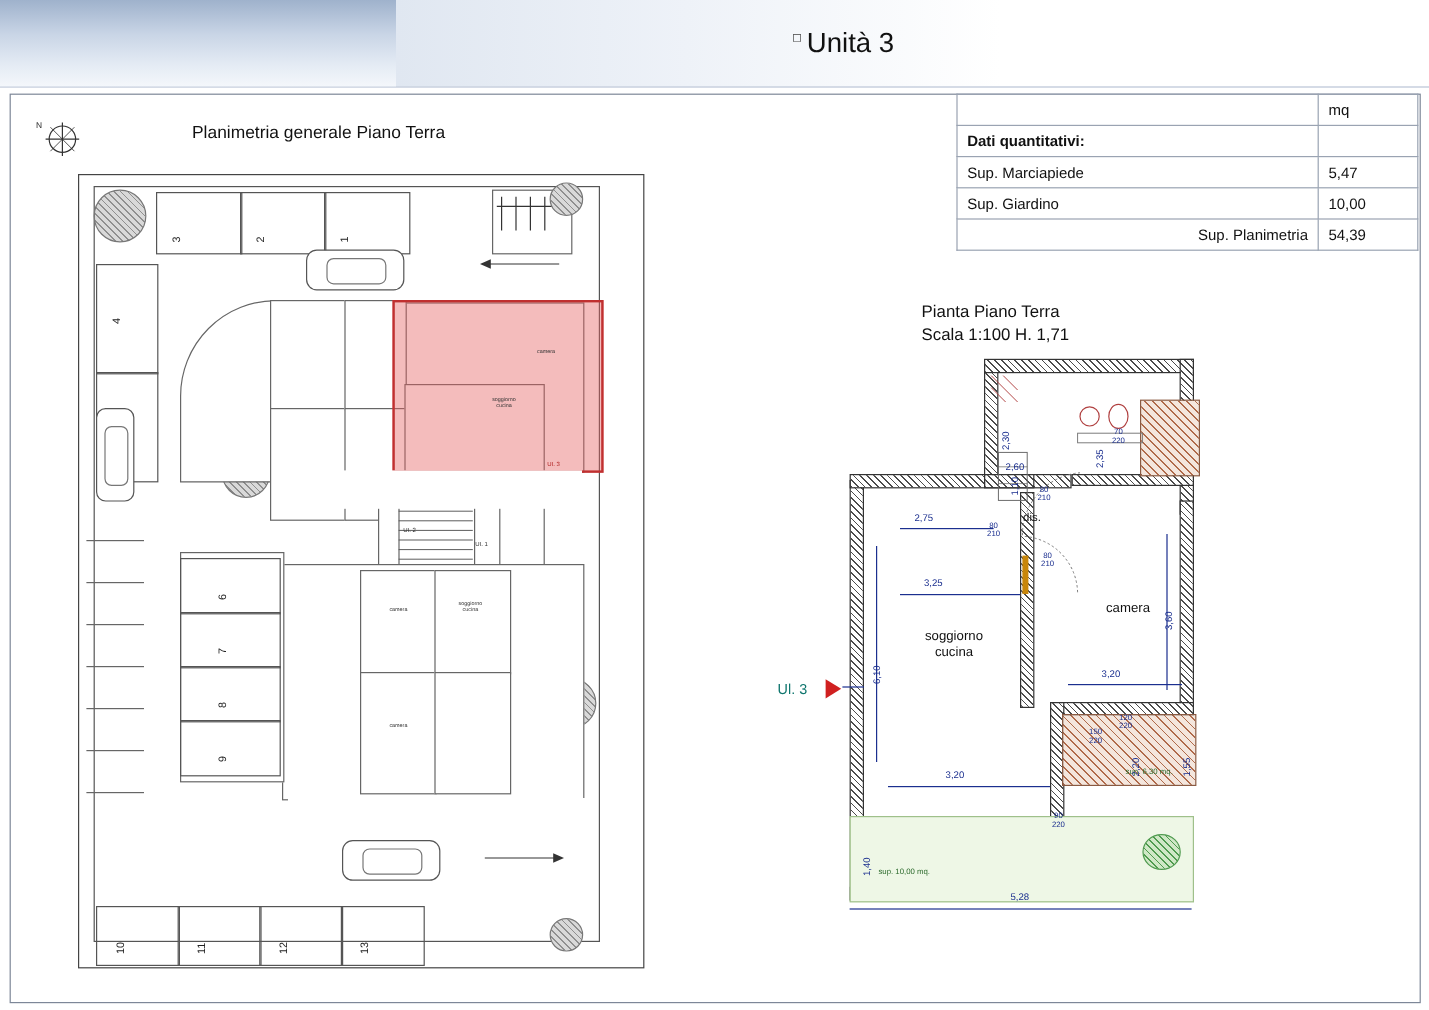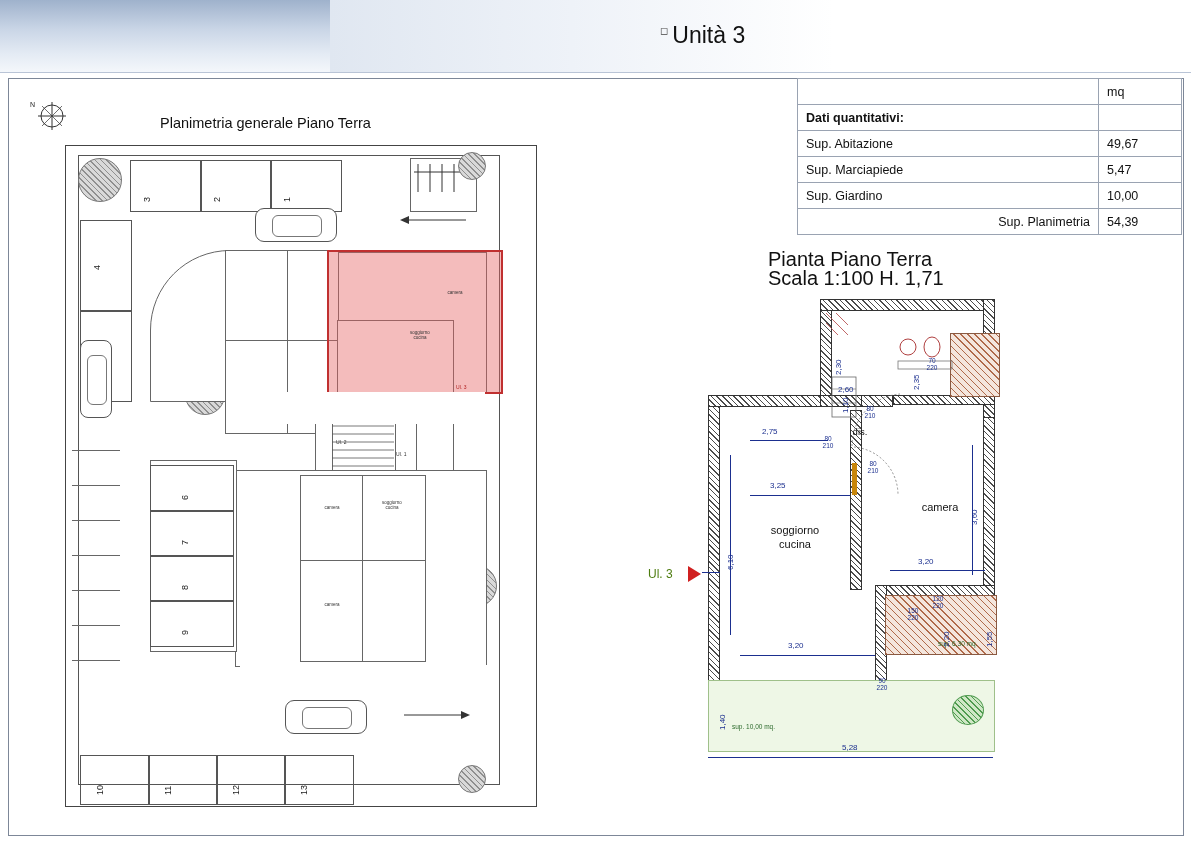--- a/index.html
+++ b/index.html
@@ -53,21 +53,21 @@
 
   
   .frame{
     position:absolute;left:8px;top:78px;width:1174px;height:756px;
     border:1px solid #7d8798;
     background:#fff;
   }
 
   
   .left-title{
-    position:absolute;left:160px;top:115px;font-size:14.5px;color:#111;
+    position:absolute;left:160px;top:103px;font-size:14.5px;color:#111;
   }
   .northmark{position:absolute;left:28px;top:98px;width:46px;height:34px;}
 
   .siteplan{
     position:absolute;left:60px;top:140px;width:500px;height:670px;
   }
   .site-outer{
     position:absolute;left:5px;top:5px;width:470px;height:660px;
     border:1.5px solid #444;
   }
@@ -116,21 +116,21 @@
   }
   .datatable td{
     border:1px solid #9aa3b2;padding:4px 8px;height:17px;color:#111;
   }
   .datatable .hdr{font-weight:bold;}
   .datatable .unit{width:66px;}
   .datatable .right{text-align:right;}
 
   
   .right-title{
-    position:absolute;left:768px;top:250px;font-size:20px;color:#111;line-height:19px;
+    position:absolute;left:768px;top:250px;font-size:14px;color:#111;line-height:19px;
   }
   .unitplan{
     position:absolute;left:700px;top:295px;width:330px;height:470px;
   }
   .wall{
     position:absolute;
     background-image:repeating-linear-gradient(45deg,#4b4b4b 0 1px,#ffffff 1px 4px);
     border:1px solid #333;
     box-sizing:border-box;
   }
@@ -156,21 +156,21 @@
   .garden{
     position:absolute;background:#eef7e6;border:1px solid #9fc08a;
   }
   .greentxt{position:absolute;font-size:6.5px;color:#2d6b2d;white-space:nowrap;}
   .bush{
     position:absolute;width:30px;height:28px;border-radius:50%;
     background:repeating-linear-gradient(45deg,#4f9b4f 0 1px,#cfe8c6 1px 4px);
     border:1px solid #4f9b4f;
   }
   .ui-marker{
-    position:absolute;font-size:12px;color:#4d7c0f;
+    position:absolute;font-size:12px;color:#0f766e;
   }
   .arrow-red{
     position:absolute;width:0;height:0;
     border-top:8px solid transparent;border-bottom:8px solid transparent;
     border-left:13px solid #d02020;
   }
   .sep-line{position:absolute;background:#333;}
 </style>
 </head>
 <body>
@@ -314,24 +314,20 @@
     <tbody>
         <tr>
       <td></td>
       <td class="unit">mq</td>
     </tr>
     <tr>
       <td class="hdr">Dati  quantitativi:</td>
       <td class="unit"></td>
     </tr>
     <tr>
-      <td>Sup. Abitazione</td>
-      <td class="unit">49,67</td>
-    </tr>
-    <tr>
       <td>Sup. Marciapiede</td>
       <td class="unit">5,47</td>
     </tr>
     <tr>
       <td>Sup. Giardino</td>
       <td class="unit">10,00</td>
     </tr>
     <tr>
       <td class="right">Sup. Planimetria</td>
       <td class="unit">54,39</td>

